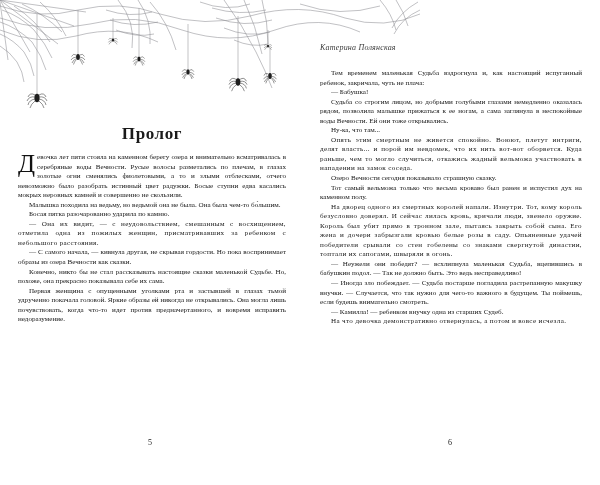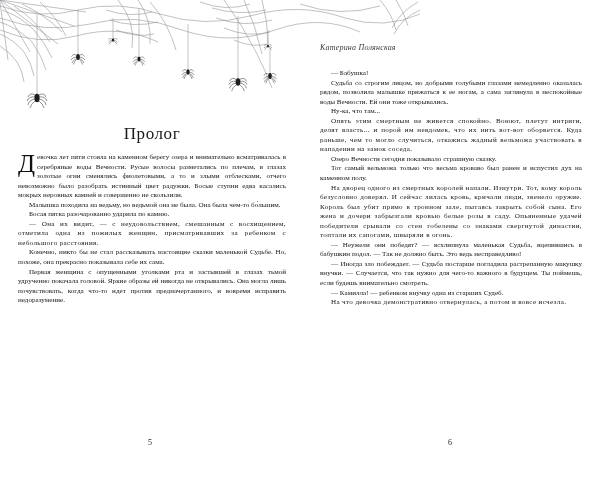--- a/index.html
+++ b/index.html
@@ -46,21 +46,21 @@
     z-index: 5;
   }
   .web-band svg {
     display: block;
   }
 
   
   .chapter-title {
     text-align: center;
     font-size: 17px;
-    font-weight: normal;
+    font-weight: bold;
     letter-spacing: 0.6px;
     margin: 0;
     padding-top: 124px;
     padding-bottom: 9px;
     color: #1a1a1a;
   }
 
   
   .running-head {
     font-style: italic;
@@ -294,32 +294,34 @@
       </svg>
     </div>
 
     <h1 class="chapter-title">Пролог</h1>
 
     <div class="body-text">
       <p class="dropcap-para"><span class="dropcap">Д</span><span>евочка лет пяти стояла на каменном берегу озера и внимательно всматривалась в серебряные воды Вечности. Русые волосы разметались по плечам, в глазах золотые огни сменялись фиолетовыми, а то и злыми отблесками, отчего невозможно было разобрать истинный цвет радужки. Босые ступни едва касались мокрых неровных камней и совершенно не скользили.</span></p>
       <p>Малышка походила на ведьму, но ведьмой она не была. Она была чем-то бо́льшим.</p>
       <p>Босая пятка разочарованно ударила по камню.</p>
       <p class="dialogue spaced">— Она их видит, — с неудовольствием, смешанным с восхищением, отметила одна из пожилых женщин, присматривавших за ребенком с небольшого расстояния.</p>
+      <p class="dialogue">— С самого начала, — кивнула другая, не скрывая гордости.    Но пока воспринимает образы из озера Вечности как сказки.</p>
       <p>Конечно, никто бы не стал рассказывать настоящие сказки маленькой Судьбе. Но, похоже, она прекрасно показывала себе их сама.</p>
       <p>Первая женщина с опущенными уголками рта и застывшей в глазах тьмой удрученно покачала головой. Яркие образы ей никогда не открывались. Она могла лишь почувствовать, когда что-то идет против предначертанного, и вовремя исправить недоразумение.</p>
     </div>
 
     <div class="folio">5</div>
   </div>
 
   <div class="page page-right">
 
     <div class="running-head">Катерина Полянская</div>
 
     <div class="body-text">
+      <p>Тем временем маленькая Судьба вздрогнула и, как настоящий испуганный ребенок, закричала, чуть не плача:</p>
       <p class="dialogue">— Бабушка!</p>
       <p>Судьба со строгим лицом, но добрыми голубыми глазами немедленно оказалась рядом, позволила малышке прижаться к ее ногам, а сама заглянула в неспокойные воды Вечности. Ей они тоже открывались.</p>
       <p>Ну-ка, что там...</p>
       <p class="spaced">Опять этим смертным не живется спокойно. Воюют, плетут интриги, делят власть... и порой им невдомек, что их нить вот-вот оборвется. Куда раньше, чем то могло случиться, откажись жадный вельможа участвовать в нападении на замок соседа.</p>
       <p>Озеро Вечности сегодня показывало страшную сказку.</p>
       <p>Тот самый вельможа только что весьма кроваво был ранен и испустил дух на каменном полу.</p>
       <p class="spaced">На дворец одного из смертных королей напали. Изнутри. Тот, кому король безусловно доверял. И сейчас лилась кровь, кричали люди, звенело оружие. Король был убит прямо в тронном зале, пытаясь закрыть собой сына. Его жена и дочери забрызгали кровью белые розы в саду. Опьяненные удачей победители срывали со стен гобелены со знаками свергнутой династии, топтали их сапогами, швыряли в огонь.</p>
       <p class="dialogue">— Неужели они победят? — всхлипнула маленькая Судьба, вцепившись в бабушкин подол. — Так не должно быть. Это ведь несправедливо!</p>
       <p class="dialogue">— Иногда зло побеждает. — Судьба постарше погладила растрепанную макушку внучки. — Случается, что так нужно для чего-то важного в будущем. Ты поймешь, если будешь внимательно смотреть.</p>
       <p class="dialogue">— Камилла! — ребенком внучку одна из старших Судеб.</p>

